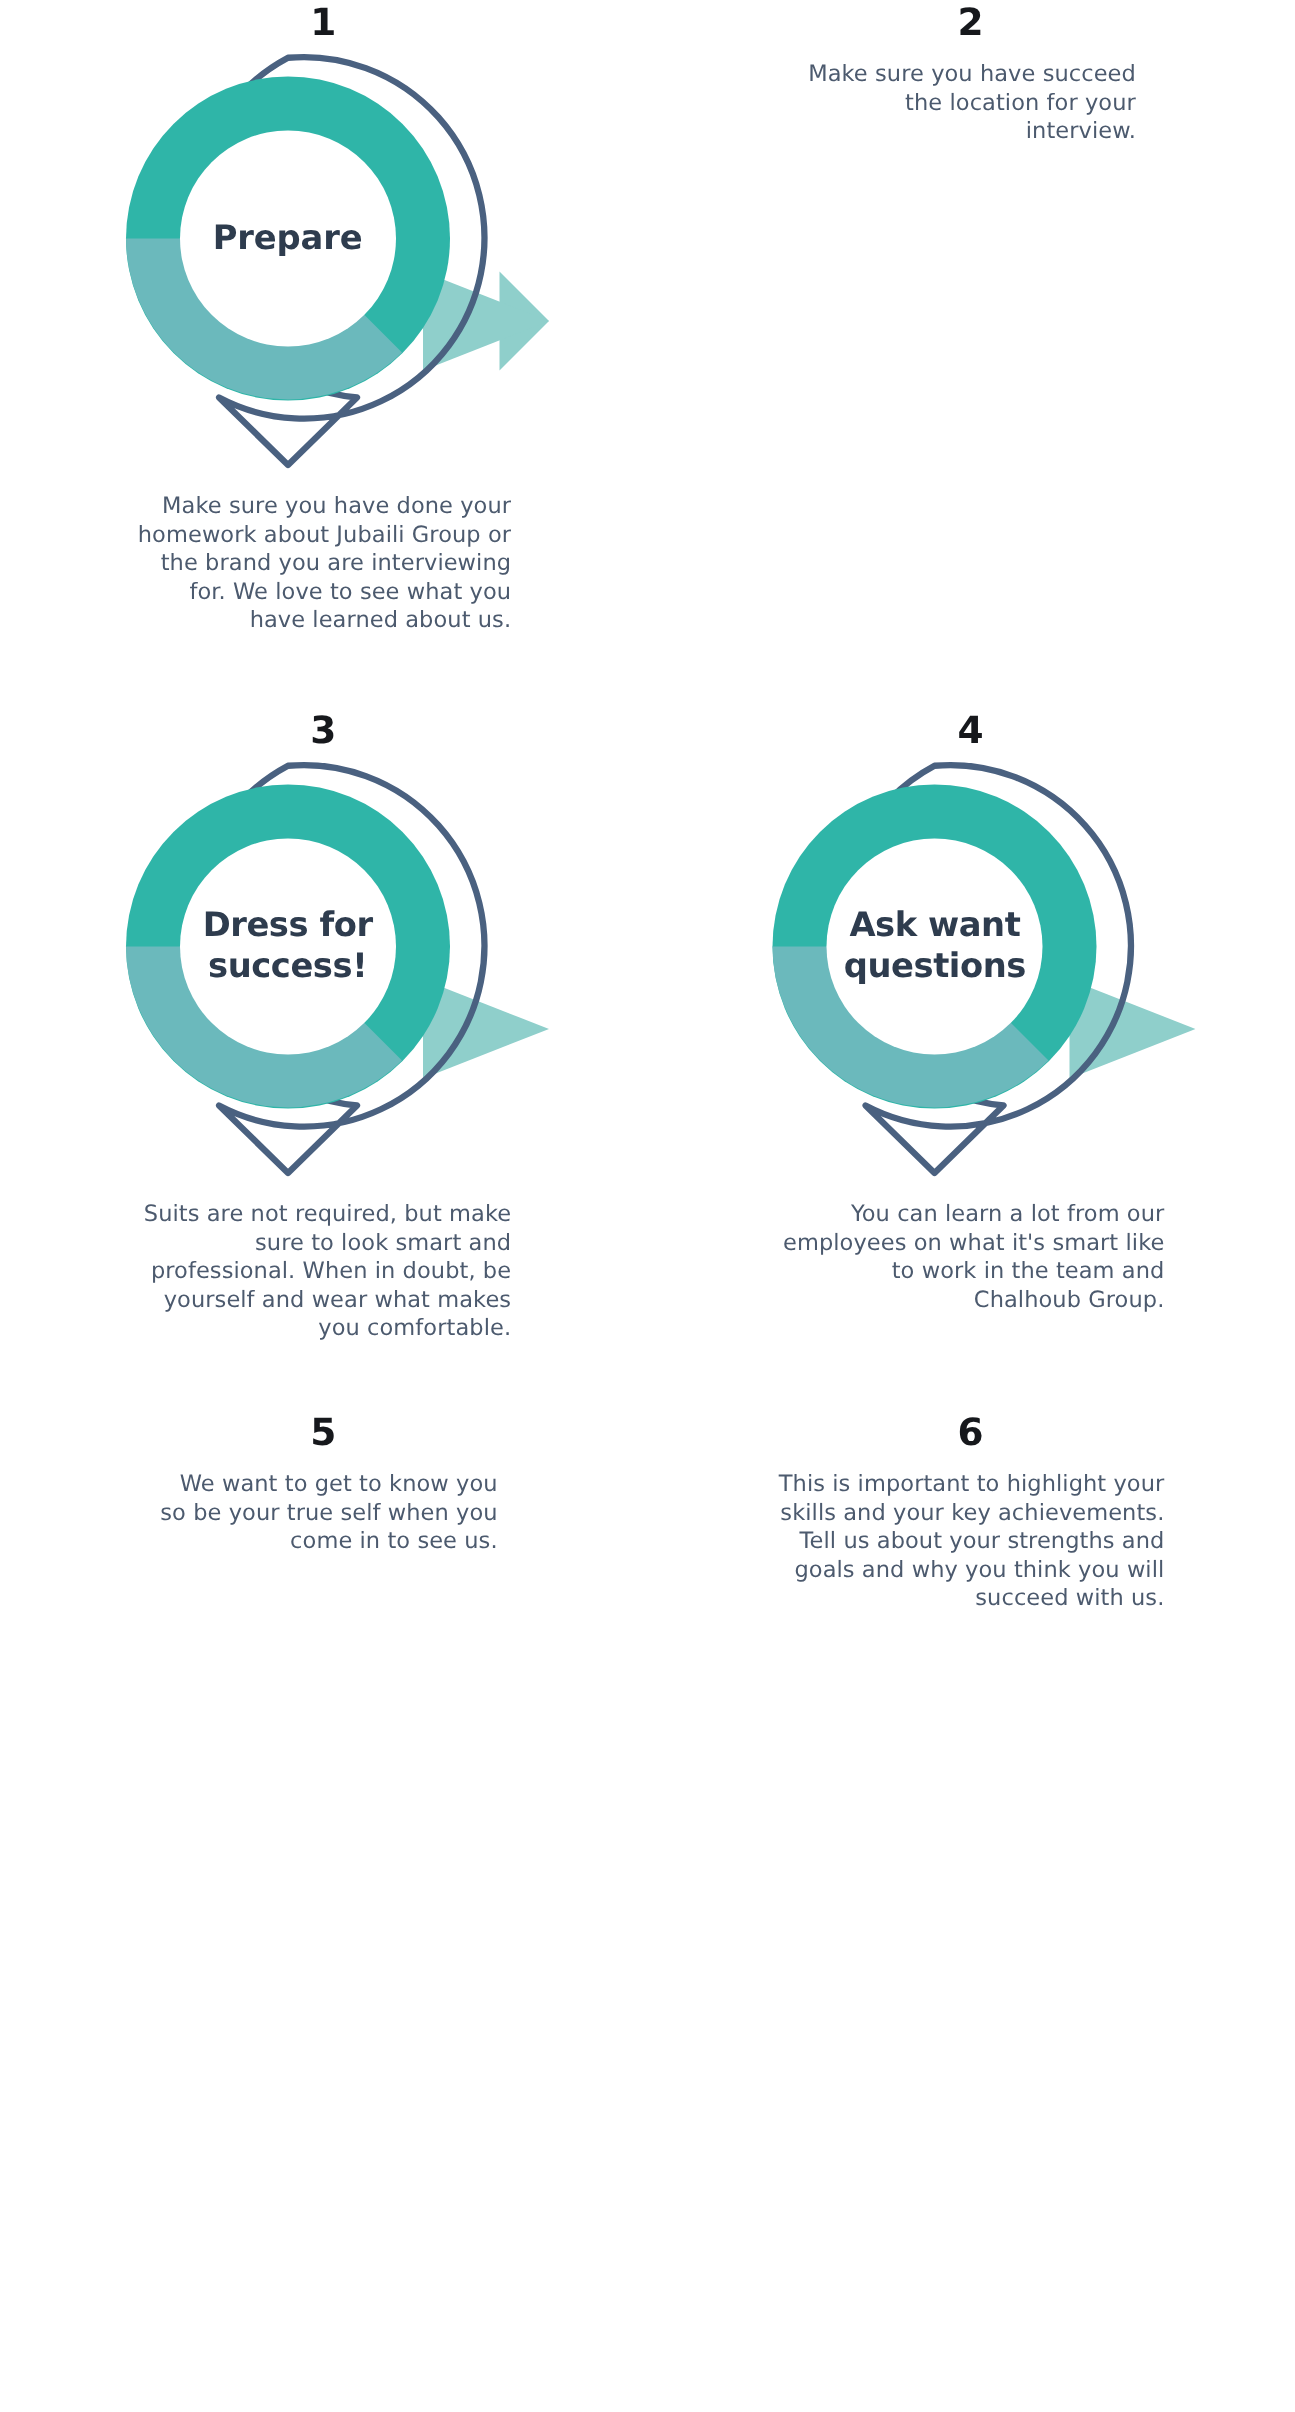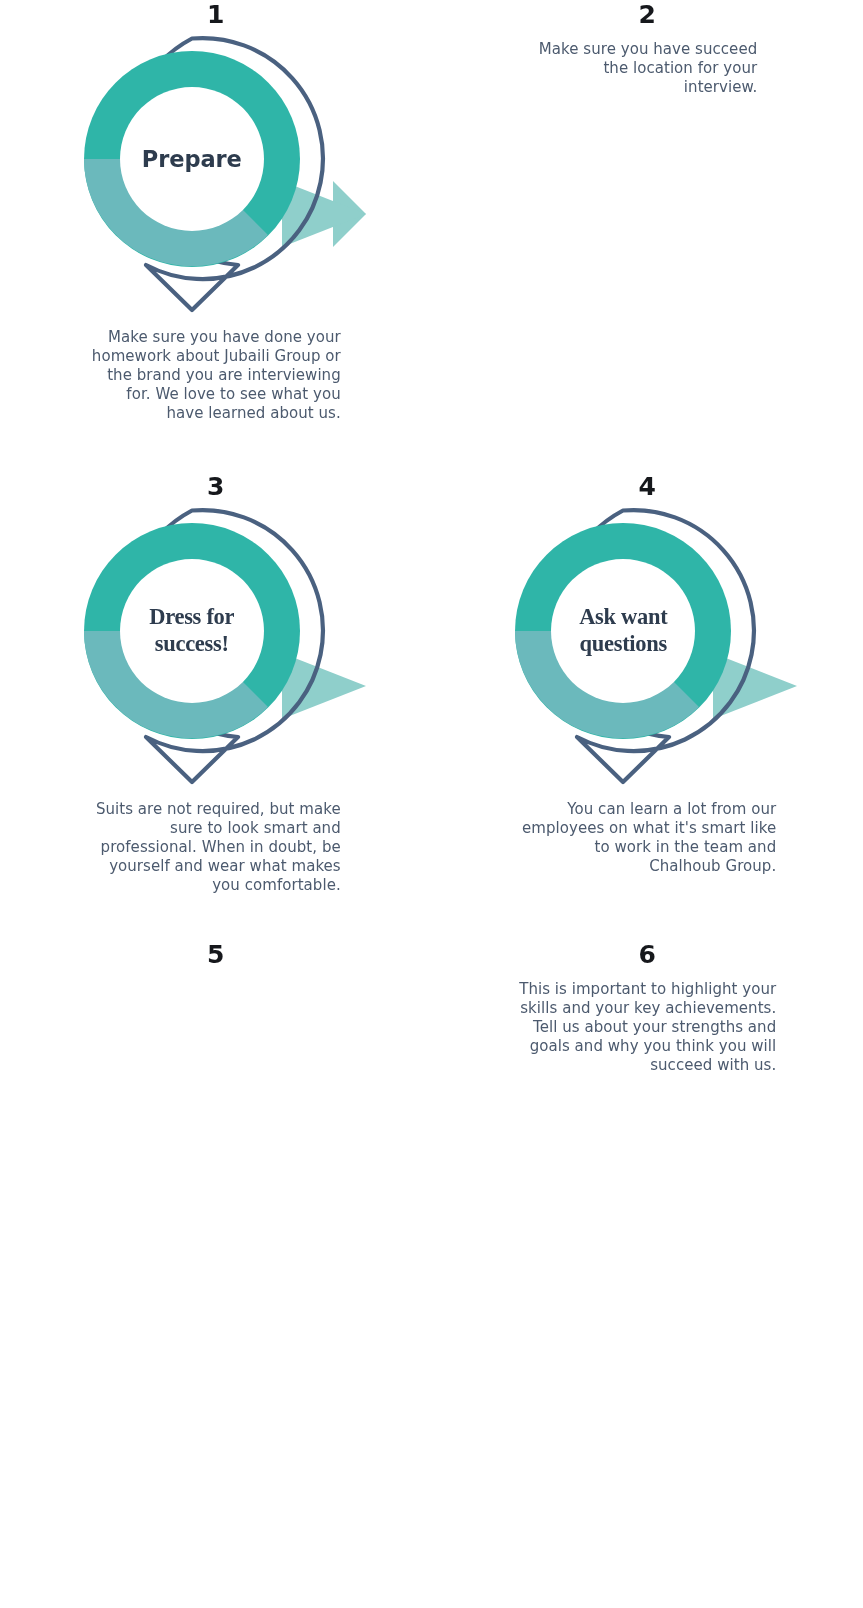--- a/index.html
+++ b/index.html
@@ -70,21 +70,21 @@
   .pin-label span {
     font-size: 22.5px;
     font-weight: 700;
     color: #2d3b४e;
     color: #2e3c4e;
     line-height: 1.18;
     letter-spacing: -0.1px;
     white-space: pre-line;
   }
   
-  .pin-label.wide span { letter-spacing: -0.3px; font-family: Liberation Serif, serif; }
+  .pin-label.wide span { letter-spacing: -0.3px; }
 
   .caption {
     width: 250px;
     margin-top: 12px;
     text-align: right;
     font-size: 15px;
     line-height: 1.26;
     color: #4c5a6e;
     letter-spacing: 0.05px;
   }
@@ -184,20 +184,21 @@
         </div>
         <div class="caption">You can learn a lot from our employees on what it's smart like to work in the team and Chalhoub Group.</div>
       </div>
 
     </div>
 
     <div class="row-3" style="display:flex;width:863px;">
 
       <div class="cell cell-5">
         <div class="step-number">5</div>
+        <div class="caption">We want to get to know you so be your true self when you come in to see us.</div>
       </div>
 
       <div class="cell cell-6">
         <div class="step-number">6</div>
         <div class="caption">This is important to highlight your skills and your key achievements. Tell us about your strengths and goals and why you think you will succeed with us.</div>
       </div>
 
     </div>
 
   </div>

